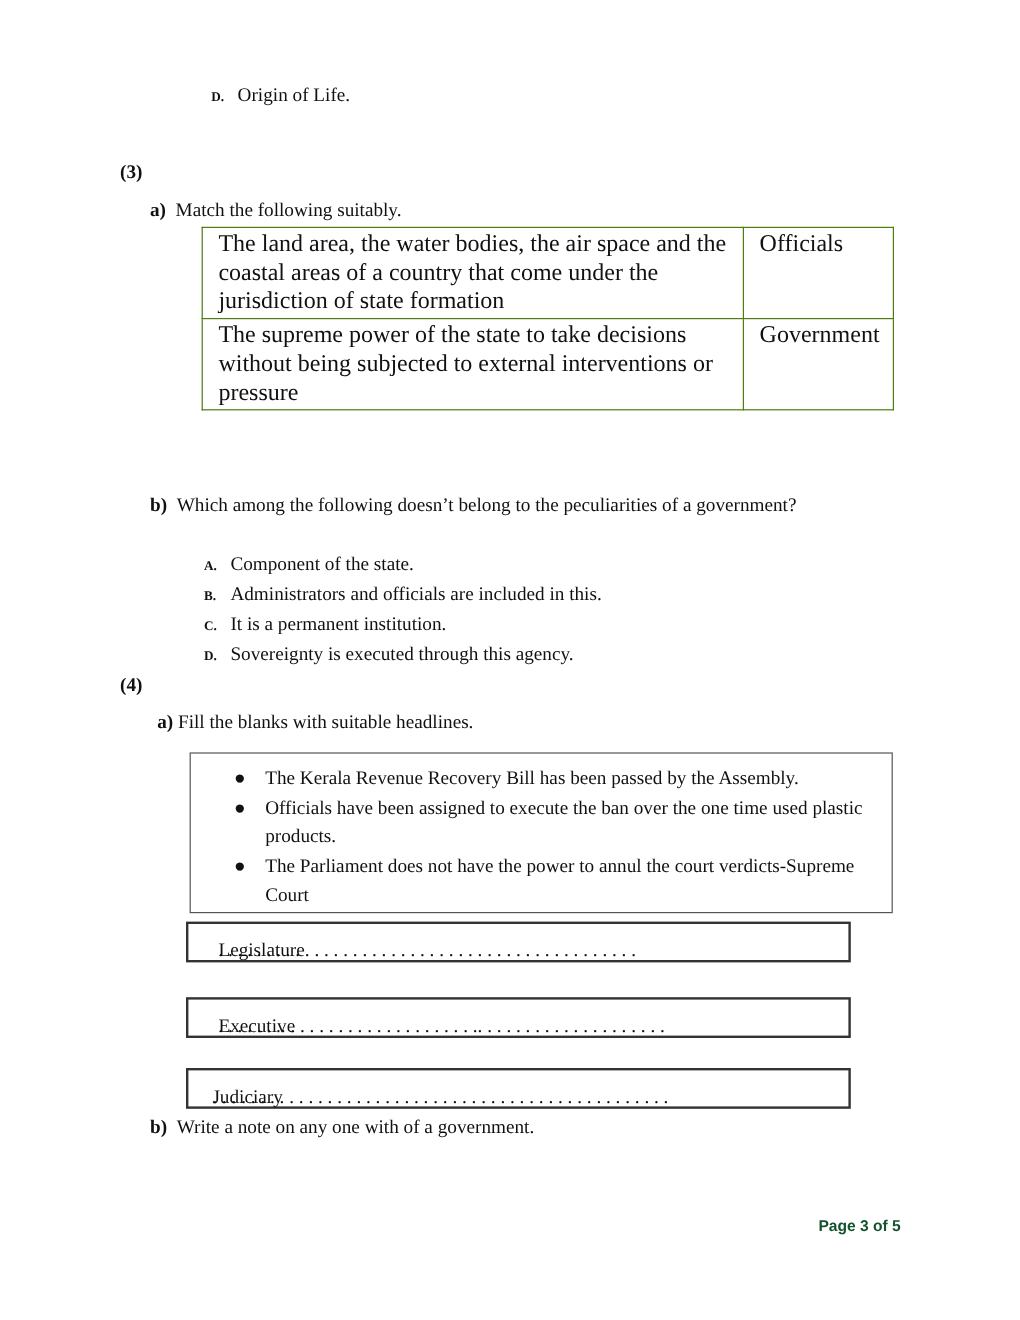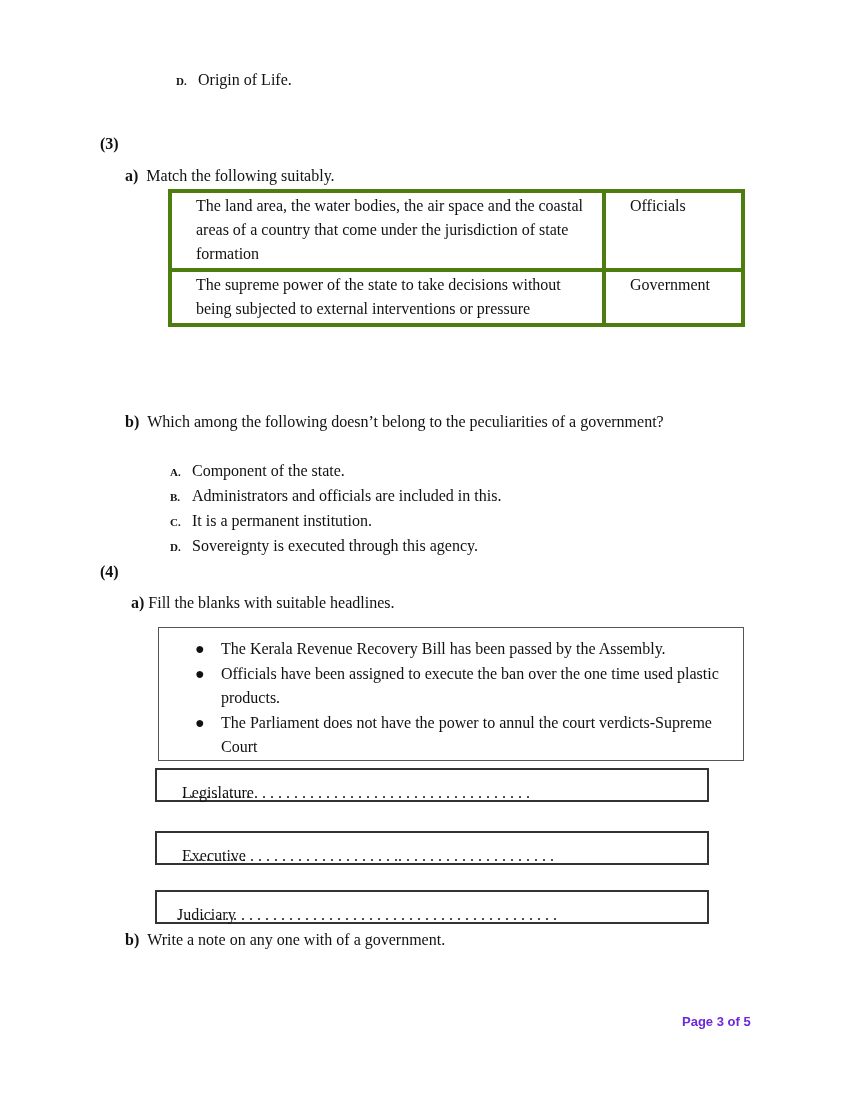--- a/index.html
+++ b/index.html
@@ -3,29 +3,29 @@
 <meta charset="utf-8">
 <style>
   html, body { margin: 0; padding: 0; background: #ffffff; }
   body { width: 850px; height: 1100px; position: relative; overflow: hidden;
          font-family: "Liberation Serif", "DejaVu Serif", serif; color: #111; font-size: 16px; }
   .abs { position: absolute; }
   .opt-letter { font-size: 11px; font-weight: bold; display: inline-block; width: 22px; }
   .qnum { font-weight: bold; font-size: 16px; }
   .sub { font-weight: bold; }
   table.match { position: absolute; left: 168px; top: 189px; width: 577px; border-collapse: collapse; }
-  table.match td { border: 4px solid #4d7c0f; vertical-align: top; padding: 1px 7px 2px 24px; line-height: 24px; font-size: 16px; }
+  table.match td { border: 1px solid #4d7c0f; vertical-align: top; padding: 1px 7px 2px 13px; line-height: 24px; font-size: 20px; }
   table.match td.right { width: 104px; }
   .news-box { position: absolute; left: 158px; top: 627px; width: 584px; height: 132px; border: 1px solid #555; }
   .news-box ul { margin: 0; padding: 0; list-style: none; position: absolute; left: 36px; top: 9px; width: 540px; }
   .news-box li { position: relative; padding-left: 26px; line-height: 24px; font-size: 16px; margin-bottom: 1px; }
   .news-box li .bullet { position: absolute; left: 0; top: 0; font-size: 16px; }
   .blank-box { position: absolute; left: 155px; width: 554px; height: 34px; border: 2px solid #333; box-sizing: border-box; }
   .blank-box span { position: absolute; top: 7px; font-size: 16px; white-space: nowrap; }
-  .footer { position: absolute; left: 682px; top: 1014px; font-family: "Liberation Sans", "DejaVu Sans", sans-serif; font-size: 13px; font-weight: bold; color: #6d28d9; }
+  .footer { position: absolute; left: 682px; top: 1014px; font-family: "Liberation Sans", "DejaVu Sans", sans-serif; font-size: 13px; font-weight: bold; color: #14532d; }
 </style>
 </head>
 <body>
 
 <div class="abs" style="left:176px; top:71px;">
   <span class="opt-letter">D.</span><span>Origin of Life.</span>
 </div>
 
 <div class="abs qnum" style="left:100px; top:135px;">(3)</div>
 

